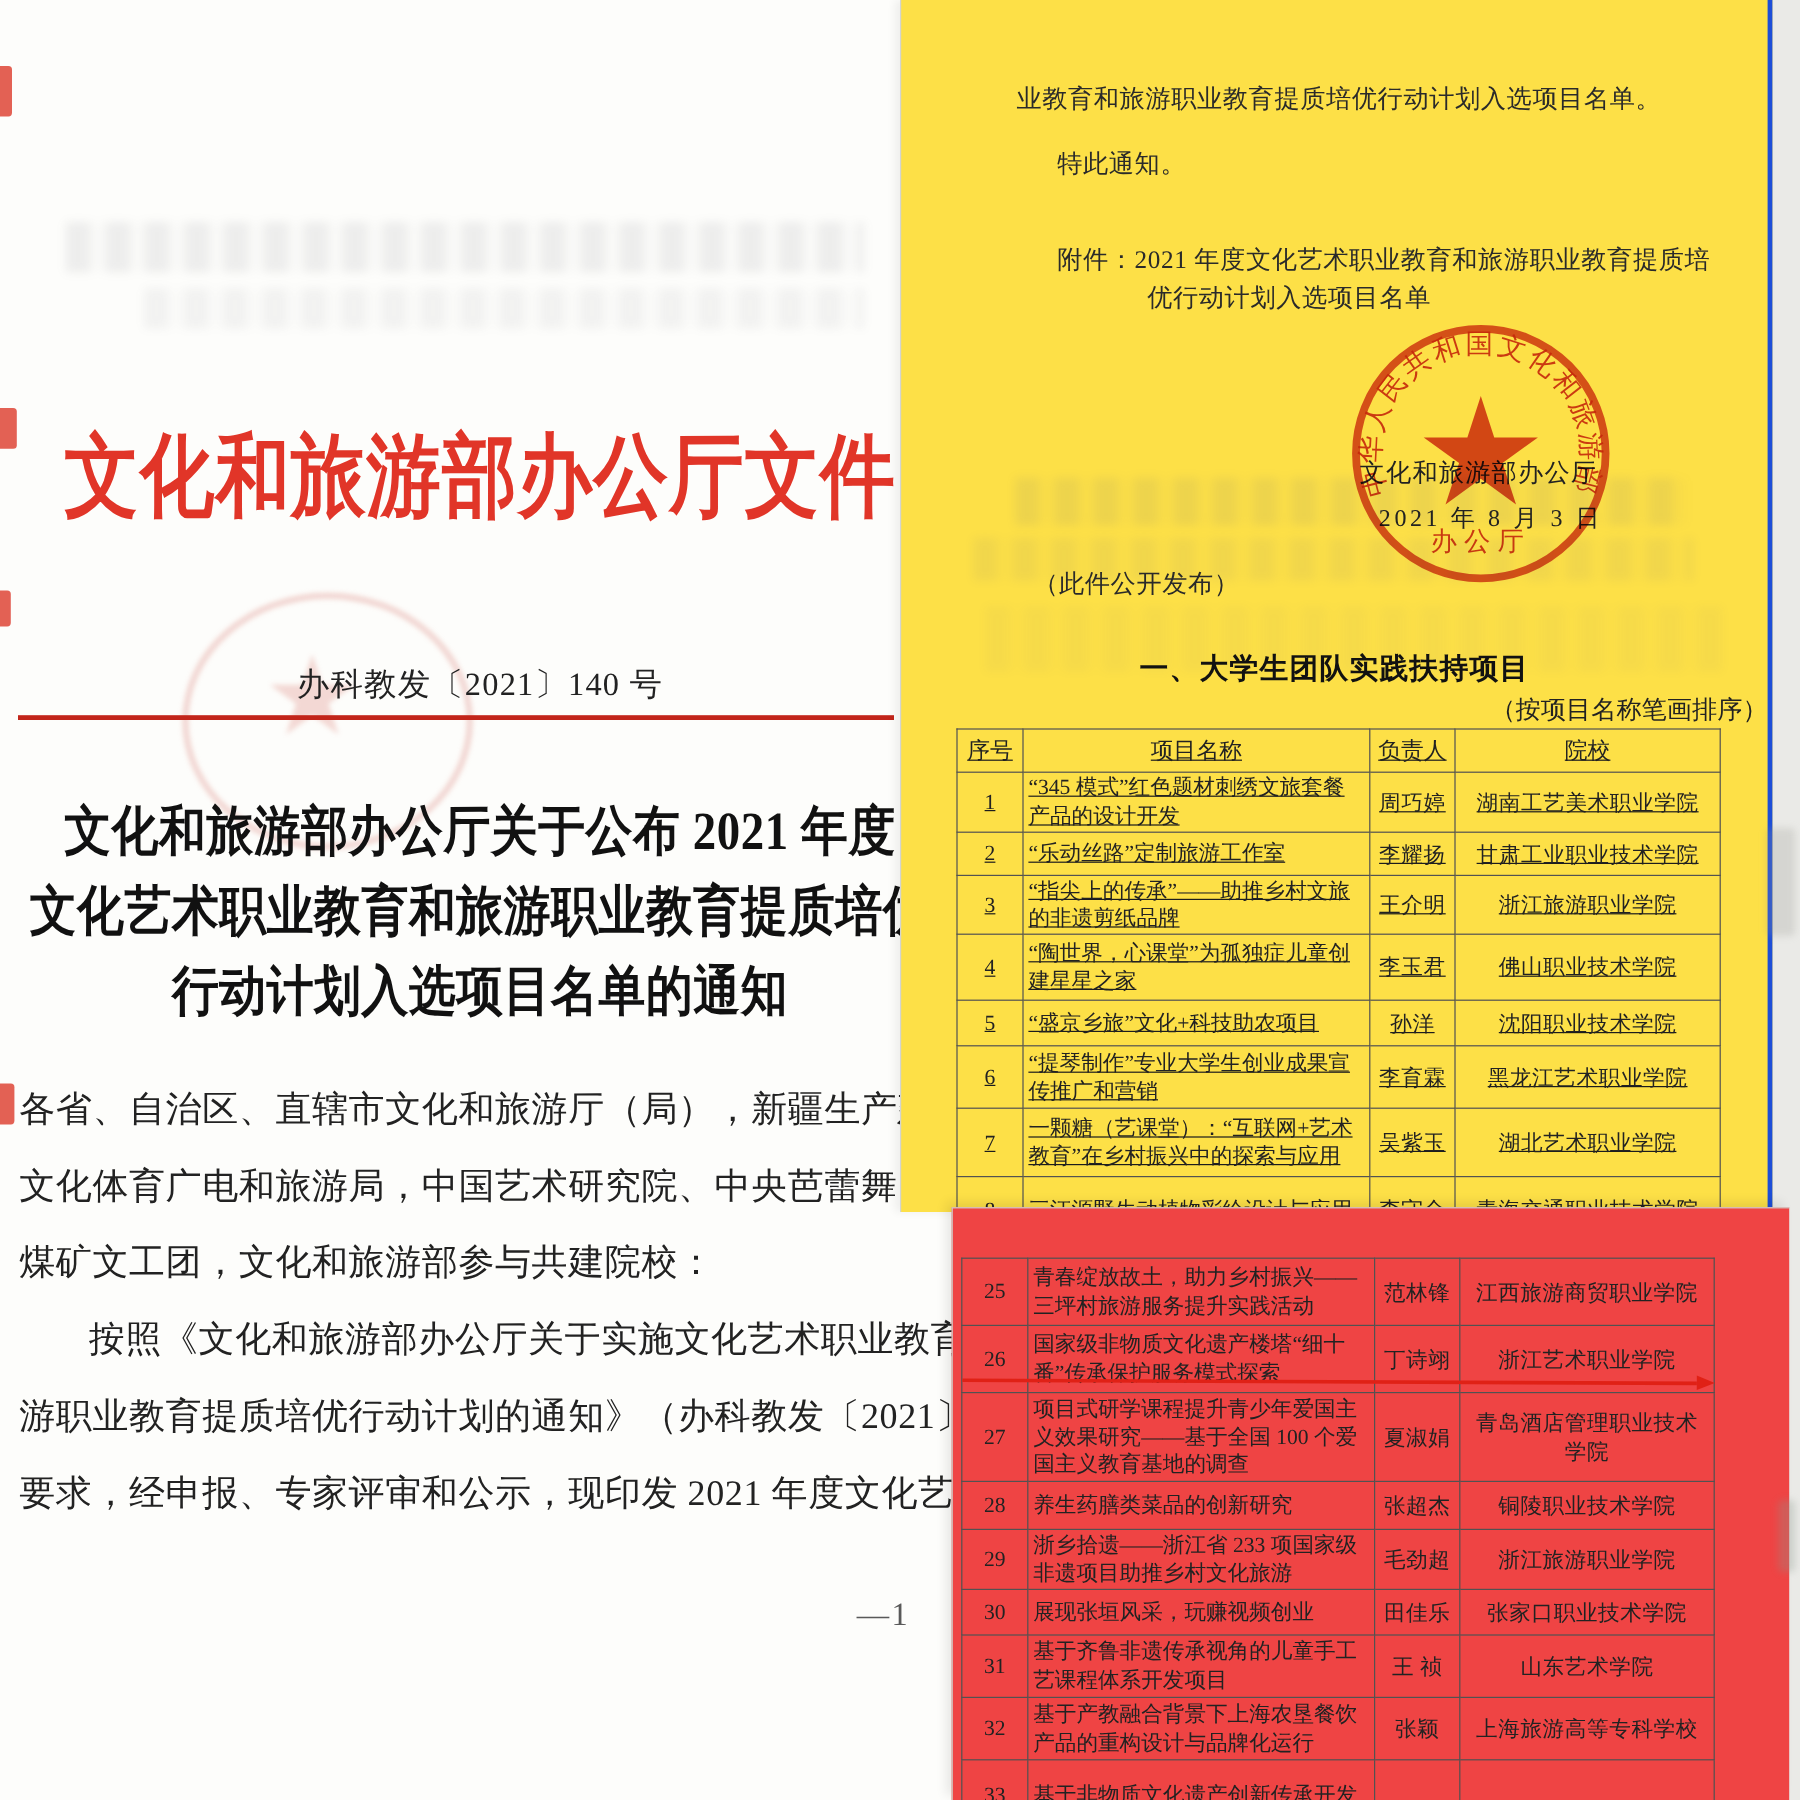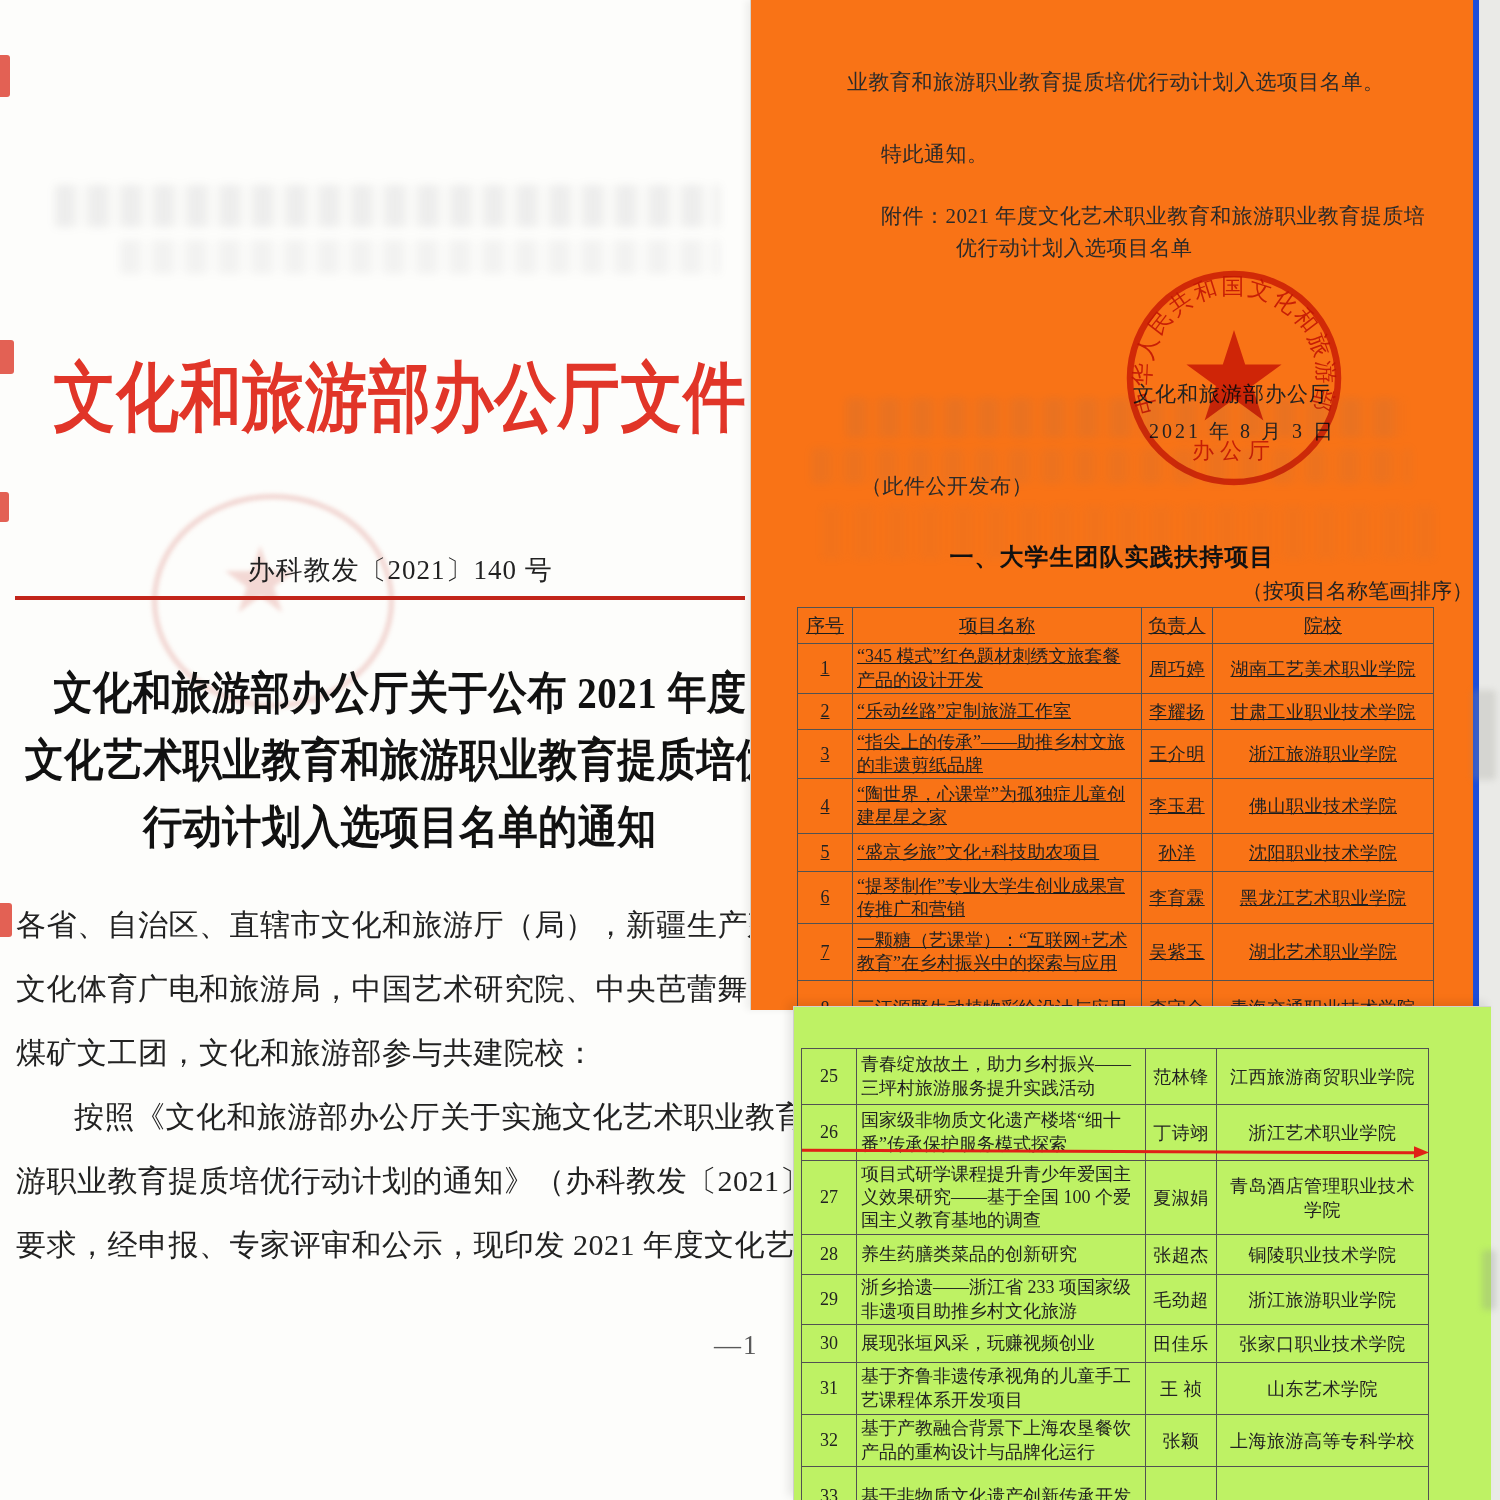--- a/index.html
+++ b/index.html
@@ -24,22 +24,22 @@
   .pageno{position:absolute;left:714px;top:1330px;font-size:27px;color:#595959;letter-spacing:2px;}
   
   .bleed{position:absolute;filter:blur(4px);pointer-events:none;}
   .rowband{background:repeating-linear-gradient(90deg,rgba(112,112,120,.22) 0 20px,rgba(112,112,120,.05) 20px 33px);}
   .seal-ghost{position:absolute;left:152px;top:494px;width:232px;height:204px;border-radius:50%;
               border:5px solid rgba(216,118,108,.30);filter:blur(2px);}
   .seal-ghost:after{content:"★";position:absolute;left:62px;top:28px;font-size:92px;
                     color:rgba(214,108,96,.25);}
   .red-frag{position:absolute;left:0;background:#dc392b;opacity:.8;border-radius:0 3px 3px 0;}
   
-  .right-page{left:750px;top:0;width:722px;height:1010px;background:#f97316;
-              border-left:1px solid #d4d4cf;border-right:6px solid #1d4ed8;
+  .right-page{left:750px;top:0;width:722px;height:1010px;background:#fde047;
+              border-left:1px solid #d4d4cf;border-right:4px solid #1d4ed8;
               box-shadow:-4px 0 7px rgba(0,0,0,.06);}
   .rp-text{position:absolute;margin:0;font-size:21px;color:#2a2a2a;white-space:nowrap;letter-spacing:0.5px;}
   .signer-line{position:absolute;font-size:21px;letter-spacing:1px;color:#222;}
   .date-line{position:absolute;font-size:20px;letter-spacing:3px;color:#222;}
   .seal{position:absolute;left:363px;top:258px;width:240px;height:240px;}
   .seal svg{mix-blend-mode:multiply;}
   .section-title{position:absolute;left:0;top:541px;width:100%;text-align:center;
                  font-size:24px;font-weight:bold;color:#111;letter-spacing:1px;}
   .section-subtitle{position:absolute;left:0;top:577px;width:100%;text-align:right;
                     font-size:21px;color:#222;}
@@ -55,21 +55,21 @@
   .top-table thead tr{height:36px;}
   .top-table tbody tr:nth-child(1){height:50px;}
   .top-table tbody tr:nth-child(2){height:36px;}
   .top-table tbody tr:nth-child(3){height:48px;}
   .top-table tbody tr:nth-child(4){height:55px;}
   .top-table tbody tr:nth-child(5){height:38px;}
   .top-table tbody tr:nth-child(6){height:52px;}
   .top-table tbody tr:nth-child(7){height:57px;}
   .top-table tbody tr:nth-child(8){height:55px;}
   
-  .bottom-page{left:793px;top:1006px;width:697px;height:494px;background:#bef264;
+  .bottom-page{left:793px;top:1006px;width:697px;height:494px;background:#ef4444;
                border-left:1px solid #cfcfca;border-top:1px solid #d3d3ce;
                box-shadow:-5px -4px 9px rgba(0,0,0,.09);font-family:Liberation Serif, serif;}
   .bottom-table{left:7px;top:41px;width:627px;}
   .bottom-table tbody tr:nth-child(1){height:56px;}
   .bottom-table tbody tr:nth-child(2){height:56px;}
   .bottom-table tbody tr:nth-child(3){height:74px;}
   .bottom-table tbody tr:nth-child(4){height:40px;}
   .bottom-table tbody tr:nth-child(5){height:50px;}
   .bottom-table tbody tr:nth-child(6){height:38px;}
   .bottom-table tbody tr:nth-child(7){height:52px;}
@@ -117,21 +117,21 @@
 
     <div class="pageno">—1</div>
   </div>
 
   <div class="page right-page">
     <div class="bleed rowband" style="left:95px;top:398px;width:560px;height:40px;opacity:.5;"></div>
     <div class="bleed rowband" style="left:60px;top:448px;width:600px;height:36px;opacity:.38;"></div>
     <div class="bleed rowband" style="left:70px;top:505px;width:615px;height:55px;opacity:.22;"></div>
 
     <p class="rp-text" style="left:96px;top:68px;">业教育和旅游职业教育提质培优行动计划入选项目名单。</p>
-    <p class="rp-text" style="left:130px;top:140px;">特此通知。</p>
+    <p class="rp-text" style="left:130px;top:122px;">特此通知。</p>
     <p class="rp-text" style="left:130px;top:190px;margin-top:12px;">附件：2021 年度文化艺术职业教育和旅游职业教育提质培</p>
     <p class="rp-text" style="left:205px;top:234px;">优行动计划入选项目名单</p>
 
     <div class="signer-line" style="left:382px;top:380px;">文化和旅游部办公厅</div>
     <div class="date-line" style="left:398px;top:418px;">2021 年 8 月 3 日</div>
 
     <div class="seal">
       <svg width="240" height="240" viewBox="0 0 240 240">
         <circle cx="120" cy="120" r="104" fill="none" stroke="rgba(205,55,43,0.82)" stroke-width="6.5"></circle>
         <polygon points="120,72 131.2,106.6 167.6,106.5 138.1,127.9 149.4,162.5 120,141 90.6,162.5 101.9,127.9 72.4,106.5 108.8,106.6" fill="rgba(205,50,40,0.85)"></polygon>

